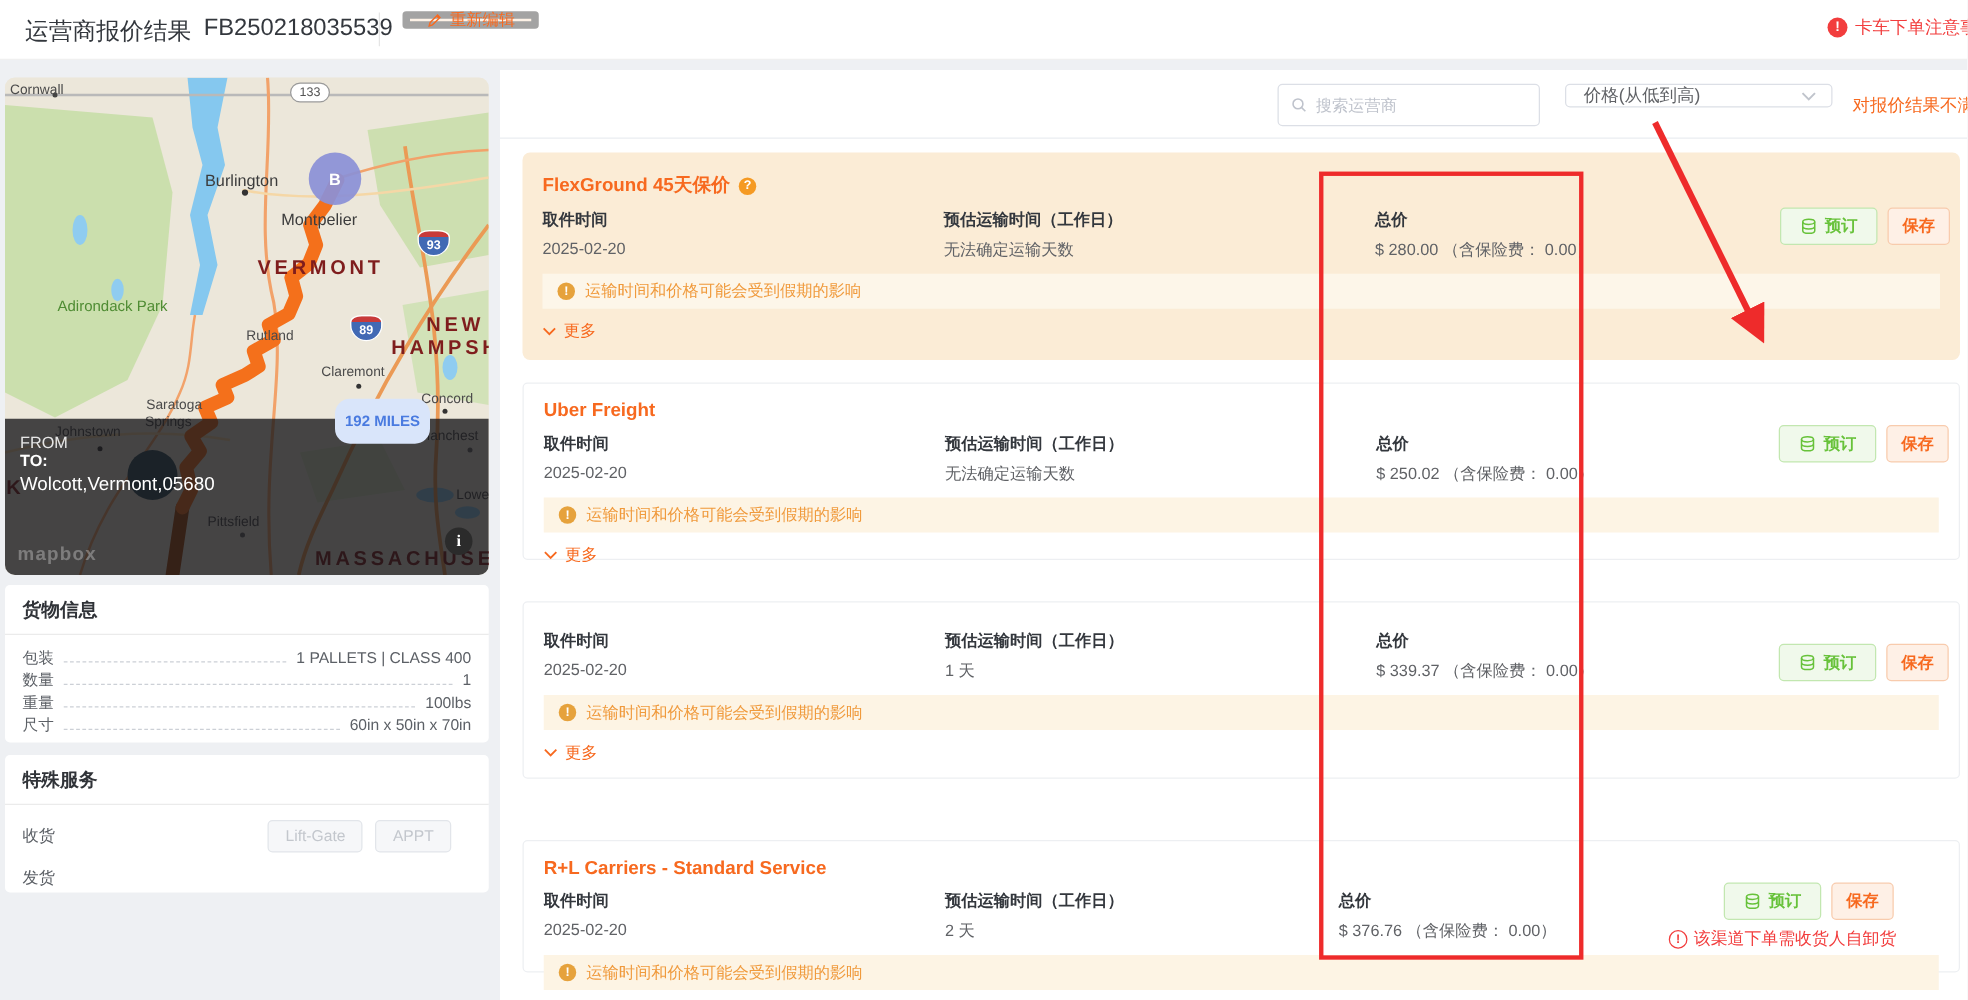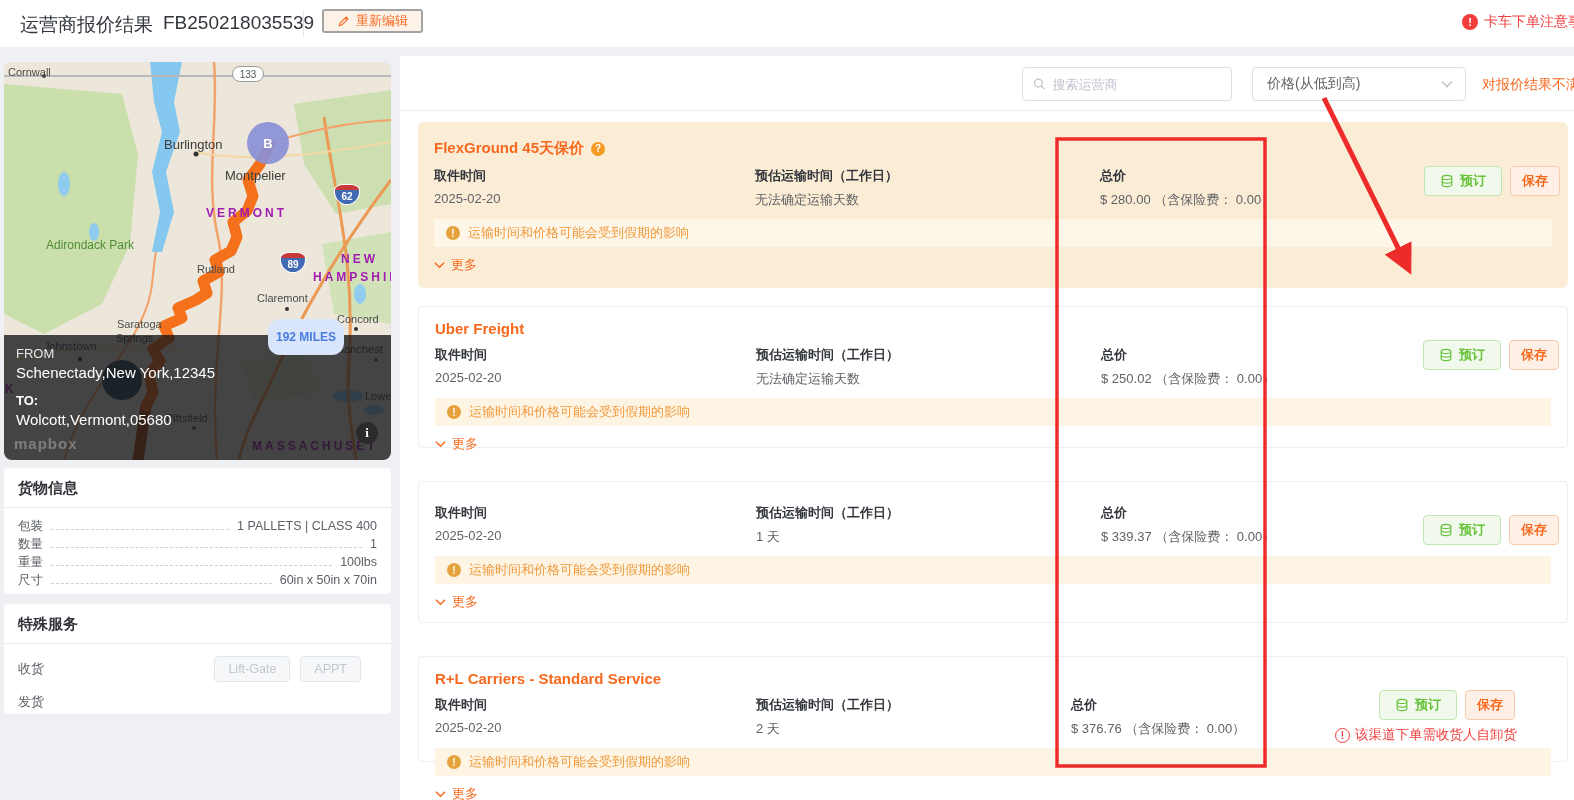--- a/index.html
+++ b/index.html
@@ -6,35 +6,35 @@
   html,body { width:1574px; height:800px; }
   body {
     position:relative; overflow:hidden; background:#eef0f3;
     font-family:"Liberation Sans","DejaVu Sans",sans-serif; color:#33373d;
   }
   
   .header { position:absolute; left:0; top:0; width:1574px; height:48px; background:#fff;
             border-bottom:1px solid #f0f0f0; z-index:5; }
   .page-title { position:absolute; left:20px; top:12px; font-size:19px; color:#33373d; display:flex; gap:10px; }
   .vline { position:absolute; left:303px; top:10px; width:1px; height:27px; background:#e5e5e5; }
-  .reedit-btn { position:absolute; left:322px; top:9px; height:24px; padding:0 13px;
-    background:#fdf2e7; border:2px solid #a3a3a3; border-radius:3px; color:#f7691f;
+  .reedit-btn { position:absolute; left:322px; top:9px; height:14px; padding:0 13px;
+    background:#fdf2e7; border:6px solid #a3a3a3; border-radius:3px; color:#f7691f;
     font-size:13px; display:flex; align-items:center; gap:6px; cursor:pointer; }
   .notice { position:absolute; left:1462px; top:13px; display:flex; gap:6px; align-items:center;
     color:#f23d3d; font-size:14px; white-space:nowrap; cursor:pointer; }
   .circle-ic { width:16px; height:16px; border-radius:50%; background:#f23d3d; color:#fff;
     font-size:11px; font-weight:bold; display:flex; align-items:center; justify-content:center; flex:0 0 auto; }
   
   .map-card { position:absolute; left:4px; top:62px; width:387px; height:398px;
     border-radius:8px; overflow:hidden; background:#ece7da; z-index:1; }
   .map-svg { position:absolute; left:0; top:0; z-index:0; }
   #map-labels { position:absolute; inset:0; z-index:1; pointer-events:none; }
   .maplabel { position:absolute; white-space:nowrap; font-size:11px; color:#4b4b4b; }
   .maplabel.lg { font-size:13px; color:#3c3c3c; }
-  .maplabel.region { font-size:12px; font-weight:bold; letter-spacing:3px; color:#a21caf; }
+  .maplabel.region { font-size:16px; font-weight:bold; letter-spacing:3px; color:#7f1d1d; }
   .maplabel.park { font-size:12px; color:#4f8c33; }
   .shield133 { position:absolute; left:228px; top:4px; width:32px; height:16px; background:#fff;
     border:1px solid #9a9a9a; border-radius:8px; z-index:2; font-size:10px; color:#555;
     display:flex; align-items:center; justify-content:center; }
   .ishield { position:absolute; width:26px; height:21px; z-index:2; color:#fff; font-size:10px; font-weight:bold;
     display:flex; align-items:flex-end; justify-content:center; padding-bottom:2px;
     background:linear-gradient(#c83a3a 0 5px,#4169b4 5px);
     border-radius:40% 40% 55% 55% / 30% 30% 70% 70%; border:1px solid #fff; }
   .miles-badge { position:absolute; left:264px; top:257px; width:76px; height:36px; z-index:4;
     background:#d9e5fa; border-radius:12px; color:#4a7be0; font-size:12px; font-weight:bold;
@@ -65,21 +65,21 @@
   .panel { position:absolute; left:400px; top:56px; width:1174px; height:744px; background:#fff; z-index:1; }
   .found { position:absolute; left:18px; top:20px; display:flex; gap:7px; align-items:center;
     font-size:15px; font-weight:bold; color:#2f3338; }
   .spinner { width:14px; height:14px; border:2px solid #c9cdd4; border-top-color:transparent;
     border-radius:50%; margin:0 6px; }
   .search-box { position:absolute; left:622px; top:11px; width:210px; height:34px;
     border:1px solid #dcdfe6; border-radius:4px; background:#fff; display:flex; align-items:center; padding:0 10px; gap:7px; }
   .search-box input { border:none; outline:none; width:100%; font-size:13px; color:#0c4a6e;
     font-family:"Liberation Sans","DejaVu Sans",sans-serif; }
   .search-box input::placeholder { color:#bfc3cc; }
-  .select-box { position:absolute; left:852px; top:11px; width:214px; height:34px;
+  .select-box { position:absolute; left:852px; top:11px; width:214px; height:19px;
     border:1px solid #dcdfe6; border-radius:4px; background:#fff; display:flex; align-items:center;
     justify-content:space-between; padding:0 12px 0 14px; font-size:14px; color:#606266; cursor:pointer; }
   .feedback { position:absolute; left:1082px; top:20px; color:#f7691f; font-size:14px; white-space:nowrap; cursor:pointer; }
   .toolbar-divider { position:absolute; left:0; top:54px; width:100%; height:1px; background:#eaedf1; }
   
   .quote-card { position:absolute; left:18px; width:1150px; background:#fff;
     border:1px solid #edeff2; border-radius:4px; padding:13px 16px; }
   .quote-card.hl { background:#fbecd6; border:none; border-radius:6px; padding-top:17px; }
   .q-title-row { display:flex; align-items:center; gap:7px; }
   .q-title { font-size:15px; font-weight:bold; color:#f7691f;text-align:center; }
@@ -182,26 +182,25 @@
       <span class="maplabel place" style="left: 113px; top: 256px;">Saratoga</span>
       <span class="maplabel place" style="left: 112px; top: 270px;">Springs</span>
       <span class="maplabel place" style="left: 40px; top: 278px;">Johnstown</span>
       <span class="maplabel place" style="left: 331px; top: 281px;">Manchest</span>
       <span class="maplabel place" style="left: 361px; top: 328px;">Lowe</span>
       <span class="maplabel place" style="left: 162px; top: 350px;">Pittsfield</span>
       <span class="maplabel region" style="left: 248px; top: 377px;">MASSACHUSET</span>
       <span class="maplabel region" style="left: 1px; top: 320px;">K</span>
     </div>
   <div class="shield133">133</div>
-  <div class="ishield" style="left:330px;top:122px">62</div>
+  <div class="ishield" style="left:330px;top:122px">93</div>
   <div class="ishield" style="left:276px;top:190px">89</div>
   <div class="miles-badge">192 MILES</div>
   <div class="map-overlay">
     <div class="ov-label">FROM</div>
-    <div class="ov-value">Schenectady,New York,12345</div>
     <div class="ov-label b">TO:</div>
     <div class="ov-value">Wolcott,Vermont,05680</div>
     <div class="info-icon">i</div>
     <div class="mapbox-brand">mapbox</div>
   </div>
 </div>
 
 <div class="side-card" style="top:468px;height:126px">
   <div class="side-title">货物信息</div>
   <div class="cargo-rows">
@@ -384,21 +383,21 @@
         <svg width="14" height="14" viewBox="0 0 14 14">
           <ellipse cx="7" cy="3.4" rx="4.8" ry="2.1" fill="none" stroke="#67c23a" stroke-width="1.2"></ellipse>
           <path d="M2.2 3.4 v7.1 c0 1.2 2.1 2.1 4.8 2.1 s4.8 -0.9 4.8 -2.1 v-7.1 M2.2 7 c0 1.2 2.1 2.1 4.8 2.1 S11.8 8.2 11.8 7" fill="none" stroke="#67c23a" stroke-width="1.2"></path>
         </svg>
         <span>预订</span>
       </button>
       <button class="btn-save">保存</button>
     </div>
   </section>
 
-  <section class="quote-card qc-last" style="top:600px;height:106px">
+  <section class="quote-card qc-last" style="top:616px;height:106px">
     <div class="q-title-row">
       <span class="q-title">R+L Carriers - Standard Service</span>
     </div>
     <div class="q-fields">
       <div class="q-col" style="left:0">
         <div class="q-label">取件时间</div>
         <div class="q-value">2025-02-20</div>
       </div>
       <div class="q-col" style="left:321px">
         <div class="q-label">预估运输时间（工作日）</div>

